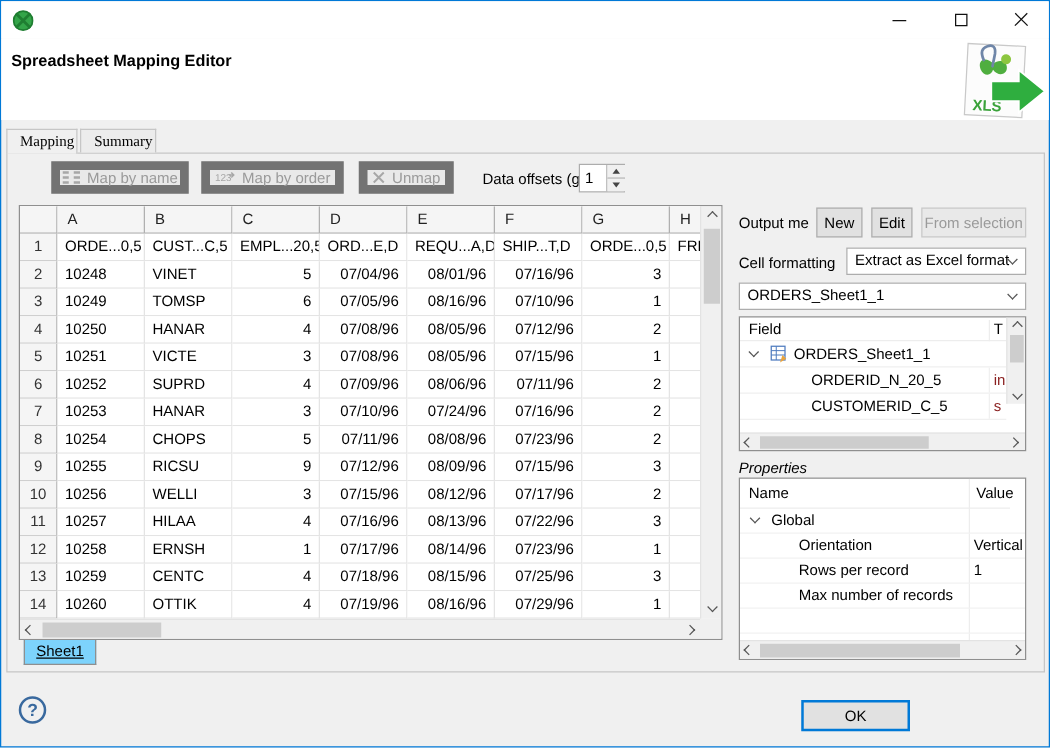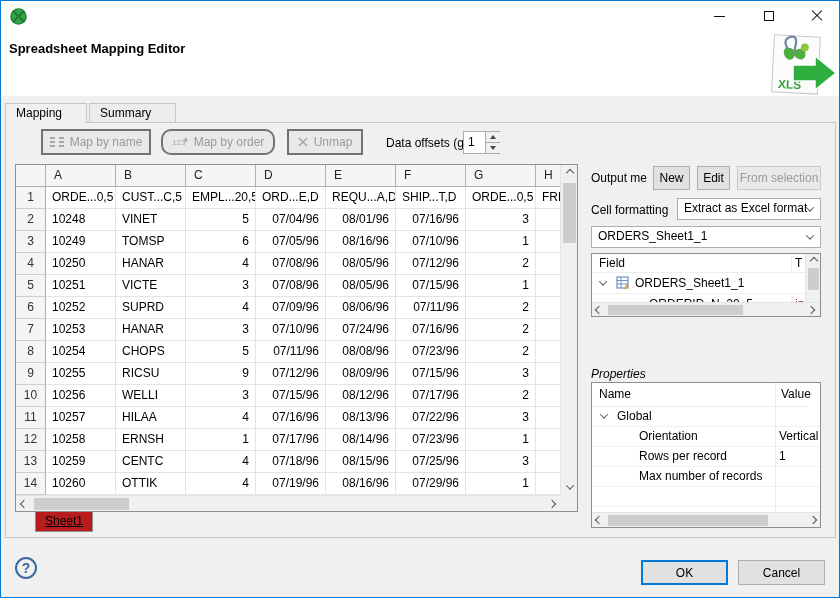--- a/index.html
+++ b/index.html
@@ -21,30 +21,30 @@
   .glyph-close { position:relative; width:12px; height:12px; display:block; }
   .glyph-close::before,.glyph-close::after{ content:""; position:absolute; left:-1px; top:5px; width:14px; height:1.4px; background:#111; }
   .glyph-close::before{ transform:rotate(45deg);} .glyph-close::after{ transform:rotate(-45deg);}
 
   .header-area { position:absolute; top:30px; left:0; right:0; height:65px; background:#fff; }
   .dlg-title { position:absolute; left:8px; top:10px; font-size:13px; font-weight:bold; }
   .xls-art { position:absolute; right:2px; top:0px; width:80px; height:66px; }
 
   
   .tabs { position:absolute; left:4px; top:102px; height:20px; display:flex; z-index:3; }
-  .tab { height:19px; padding:2px 24px 0 10px; border:1px solid #c6c6c6; border-bottom:none; background:#ececec; margin-right:2px; }
+  .tab { height:19px; padding:2px 2px 0 10px; border:1px solid #c6c6c6; border-bottom:none; background:#ececec; margin-right:2px;font-family:Liberation Serif, serif; }
   .tab.selected { background:#f0f0f0; height:20px; }
   .folder { position:absolute; left:4px; top:121px; width:831px; height:416px; border:1px solid #c6c6c6; background:#f0f0f0; }
 
   
   .tbtn { position:absolute; height:26px; display:flex; align-items:center; justify-content:center; gap:6px;
-          background:#e9e9e9; border:2px solid #737373; color:#9a9a9a; }
+          background:#e9e9e9; border:7px solid #737373; color:#9a9a9a; }
   .tbtn svg { flex:0 0 auto; }
   .b-mapname { left:40px; top:128px; width:110px; }
-  .b-maporder { left:160px; top:128px; width:114px;border-radius:10px; }
+  .b-maporder { left:160px; top:128px; width:114px; }
   .b-unmap { left:286px; top:128px; width:76px; }
   .lbl-offsets { position:absolute; left:385px; top:135px; }
   .spinner { position:absolute; left:462px; top:130px; width:37px; height:23px; background:#fff; border:1px solid #adadad; }
   .spin-val { position:absolute; left:4px; top:3px; }
   .spin-arrows { position:absolute; right:0; top:0; width:14px; height:21px; border-left:1px solid #adadad; }
   .spin-up,.spin-down { position:absolute; left:0; width:14px; height:10.5px; background:#f0f0f0; display:flex; align-items:center; justify-content:center; }
   .spin-up { top:0; border-bottom:1px solid #adadad; }
   .spin-down { bottom:0; }
   .tri-up { width:0; height:0; border-left:3px solid transparent; border-right:3px solid transparent; border-bottom:4px solid #444; }
   .tri-down { width:0; height:0; border-left:3px solid transparent; border-right:3px solid transparent; border-top:4px solid #444; }
@@ -69,36 +69,36 @@
 
   .scrollbar { position:absolute; background:#f0f0f0; }
   .sb-v { right:0; top:0; width:17px; height:330px; border-left:1px solid #e3e3e3; }
   .sb-h { left:0; bottom:0; height:16px; width:544px; border-top:1px solid #e3e3e3; }
   .sb-corner { position:absolute; right:0; bottom:0; width:17px; height:16px; background:#f0f0f0; }
   .sb-arrow { position:absolute; display:flex; align-items:center; justify-content:center; }
   .sb-thumb { position:absolute; background:#cdcdcd; }
 
   
   .sheet-strip { position:absolute; left:14px; top:511px; width:563px; height:21px; }
-  .sheet-tab { position:absolute; left:20px; top:0; height:20px; padding:2px 9px 0 9px; background:#b91c1c; border:1px solid #8f8f8f; border-top:none;text-decoration:underline; }
+  .sheet-tab { position:absolute; left:4px; top:0; height:20px; padding:2px 9px 0 9px; background:#7dd3fc; border:1px solid #8f8f8f; border-top:none;text-decoration:underline; }
 
   
   .rp-label { position:absolute; color:#000; }
   .btn { position:absolute; height:24px; background:#e1e1e1; border:1px solid #adadad; display:flex; align-items:center; justify-content:center; }
   .btn.disabled { background:#e9e9e9; border-color:#c9c9c9; color:#9a9a9a; }
   .b-new { left:652px; top:165px; width:37px; }
   .b-edit { left:696px; top:165px; width:33px; }
   .b-fromsel { left:736px; top:165px; width:84px; }
 
   .combo { position:absolute; height:22px; background:#fff; border:1px solid #adadad; padding:2px 20px 0 6px; overflow:hidden; white-space:nowrap; }
   .combo .chev { position:absolute; right:7px; top:7px; border-color:#565656; }
   .c-fmt { left:676px; top:197px; width:144px; }
   .c-meta { left:590px; top:225px; width:230px; }
 
-  .field-panel { position:absolute; left:590px; top:252px; width:230px; height:64px; border:1px solid #8f8f8f; background:#fff; overflow:hidden; }
+  .field-panel { position:absolute; left:590px; top:252px; width:230px; height:108px; border:1px solid #8f8f8f; background:#fff; overflow:hidden; }
   .fp-header { position:absolute; left:0; top:0; width:213px; height:19px; border-bottom:1px solid #ededed; }
   .fp-field-h { position:absolute; left:7px; top:2px; }
   .fp-type-h { position:absolute; left:199px; top:2px; width:14px; overflow:hidden; border-left:1px solid #ededed; padding-left:3px; height:17px; }
   .tree-rows { position:absolute; left:0; top:19px; width:213px; }
   .t-row { position:relative; height:21px; line-height:20px; border-bottom:1px solid #f0f0f0; white-space:nowrap; overflow:hidden; }
   .t-label { position:absolute; top:0; }
   .t-type { position:absolute; left:199px; top:0; width:14px; color:#8a1f1f; overflow:hidden; border-left:1px solid #f0f0f0; padding-left:3px; height:21px; }
   .fp-vscroll { position:absolute; right:0; top:0; width:15px; height:69px; background:#f0f0f0; border-left:1px solid #e3e3e3; }
   .fp-hscroll { position:absolute; left:0; bottom:0; width:228px; height:14px; background:#f0f0f0; border-top:1px solid #e3e3e3; }
 
@@ -487,17 +487,14 @@
         </div>
     </div>
   </div>
 
   <div class="help-btn">
       <span>?</span>
     </div>
   <div class="ok-btn">
       <span>OK</span>
     </div>
-  <div class="cancel-btn">
-      <span>Cancel</span>
-    </div>
 
 </div>
 
 </body></html>

